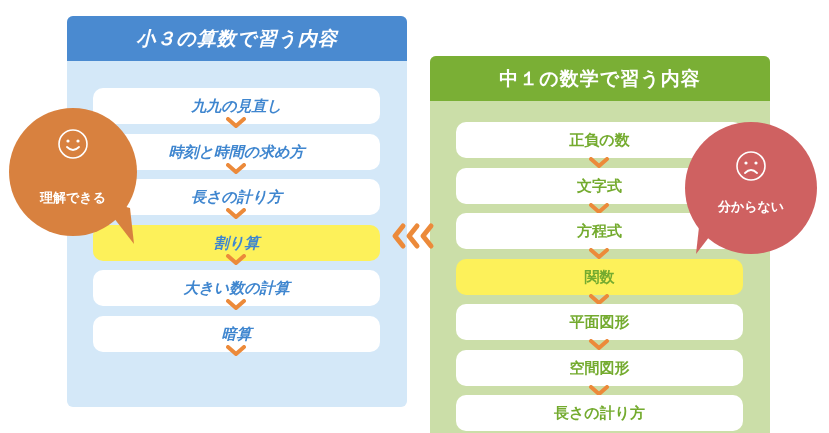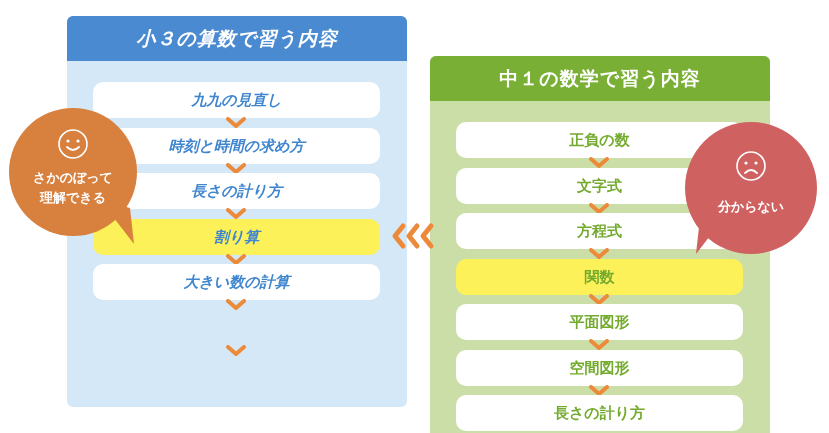--- a/index.html
+++ b/index.html
@@ -19,21 +19,21 @@
     color: #ffffff; font-weight: bold; font-size: 19px; letter-spacing: 1px;
   }
   .panel.left .panel-header { background: #4a8ad0; }
   .panel.right .panel-header { background: #7aaf35; }
 
   .item {
     position: absolute; width: 287px; height: 36px; border-radius: 10px;
     background: #ffffff; text-align: center; line-height: 36px;
     font-weight: bold; font-size: 15px;
   }
-  .panel.left .item { left: 26px; color: #3f86cf; }
+  .panel.left .item { left: 26px; color: #3f86cf; margin-top: 6px; }
   .panel.right .item { left: 26px; color: #74ab2f; }
   .item.highlight { background: #fdf15a; }
 
   .chev {
     position: absolute; width: 22px; height: 12px; left: 158px;
   }
   .chev svg { display: block; }
 
   .arrows {
     position: absolute; left: 391px; top: 222px; width: 50px; height: 28px;
@@ -89,20 +89,21 @@
       </svg>
     </div>
 
   <div class="item" style="top:248px">大きい数の計算</div>
   <div class="chev" style="top:283px">
       <svg width="22" height="12" viewBox="0 0 22 12">
         <polyline points="3,2 11,9 19,2" fill="none" stroke="#ec8a3a" stroke-width="4" stroke-linecap="round" stroke-linejoin="round"></polyline>
       </svg>
     </div>
 
+  <div class="item" style="top:294px">暗算</div>
   <div class="chev" style="top:329px">
       <svg width="22" height="12" viewBox="0 0 22 12">
         <polyline points="3,2 11,9 19,2" fill="none" stroke="#ec8a3a" stroke-width="4" stroke-linecap="round" stroke-linejoin="round"></polyline>
       </svg>
     </div>
 
 </div>
 
 <div class="panel right">
   <div class="panel-header">中１の数学で習う内容</div>
@@ -163,21 +164,20 @@
 <svg class="tail" style="left:100px;top:200px" width="40" height="46" viewBox="0 0 40 46">
   <polygon points="0,0 30,8 34,44" fill="#d8813f"></polygon>
 </svg>
 <div class="bubble happy">
   <svg class="face" style="left:48px;top:20px" width="32" height="32" viewBox="0 0 32 32">
     <circle cx="16" cy="16" r="14" fill="none" stroke="#ffffff" stroke-width="1.6"></circle>
     <circle cx="11" cy="13" r="1.6" fill="#ffffff"></circle>
     <circle cx="21" cy="13" r="1.6" fill="#ffffff"></circle>
     <path d="M10,19 Q16,25 22,19" fill="none" stroke="#ffffff" stroke-width="1.8" stroke-linecap="round"></path>
   </svg>
-  <div class="bubble-text" style="top:60px">さかのぼって</div>
   <div class="bubble-text" style="top:80px">理解できる</div>
 </div>
 
 <svg class="tail" style="left:690px;top:210px" width="40" height="46" viewBox="0 0 40 46">
   <polygon points="40,0 10,8 6,44" fill="#cf6161"></polygon>
 </svg>
 <div class="bubble sad">
   <svg class="face" style="left:50px;top:28px" width="32" height="32" viewBox="0 0 32 32">
     <circle cx="16" cy="16" r="14" fill="none" stroke="#ffffff" stroke-width="1.6"></circle>
     <circle cx="11" cy="13" r="1.6" fill="#ffffff"></circle>

